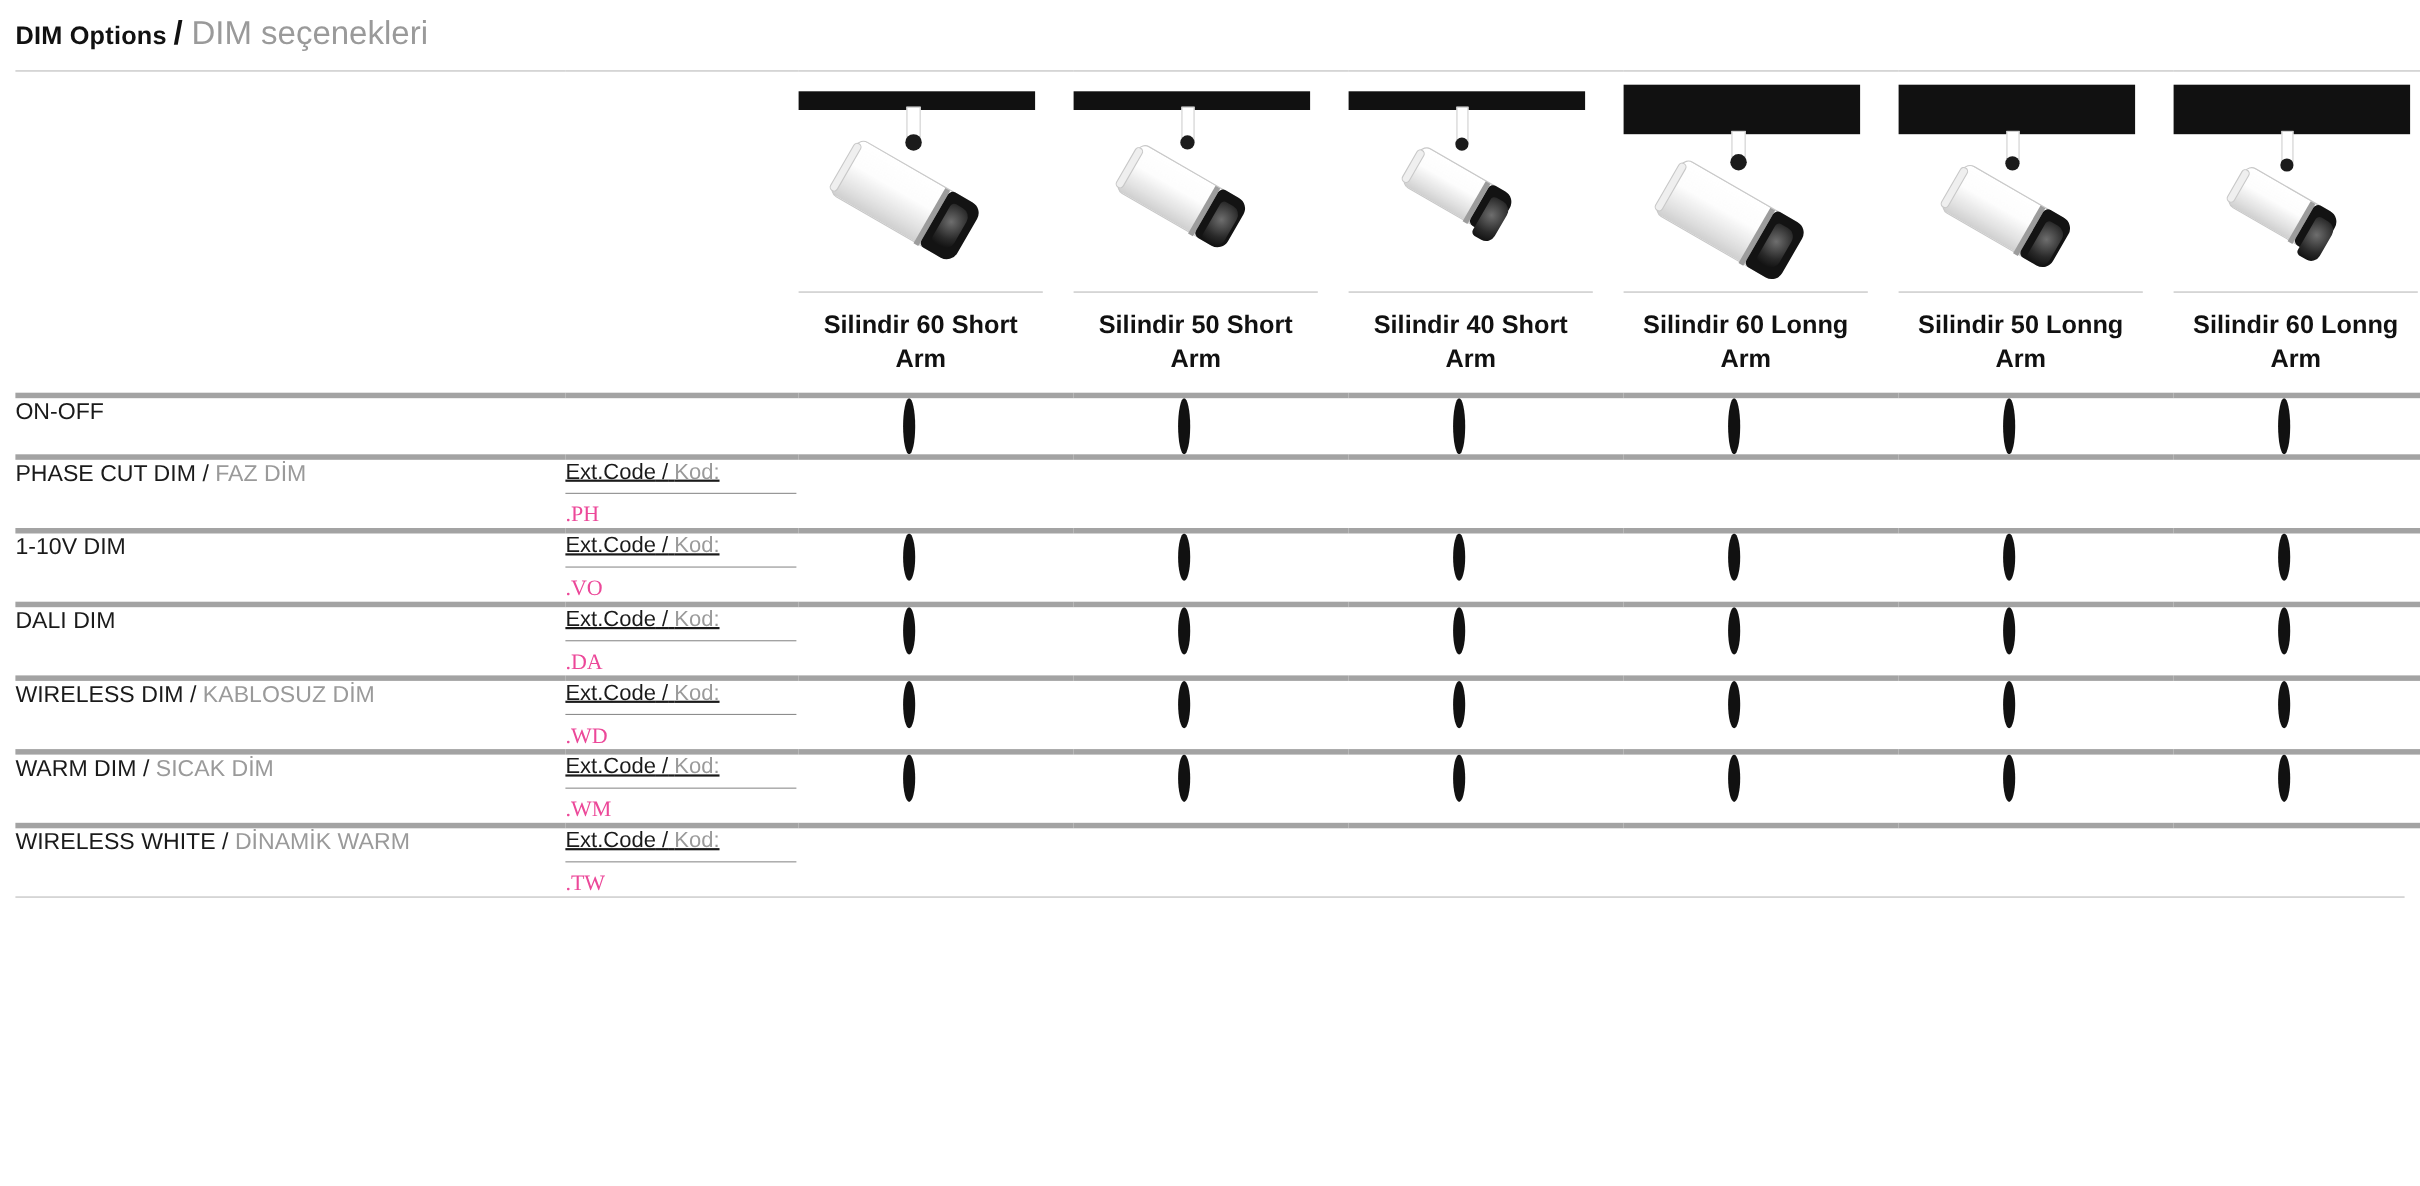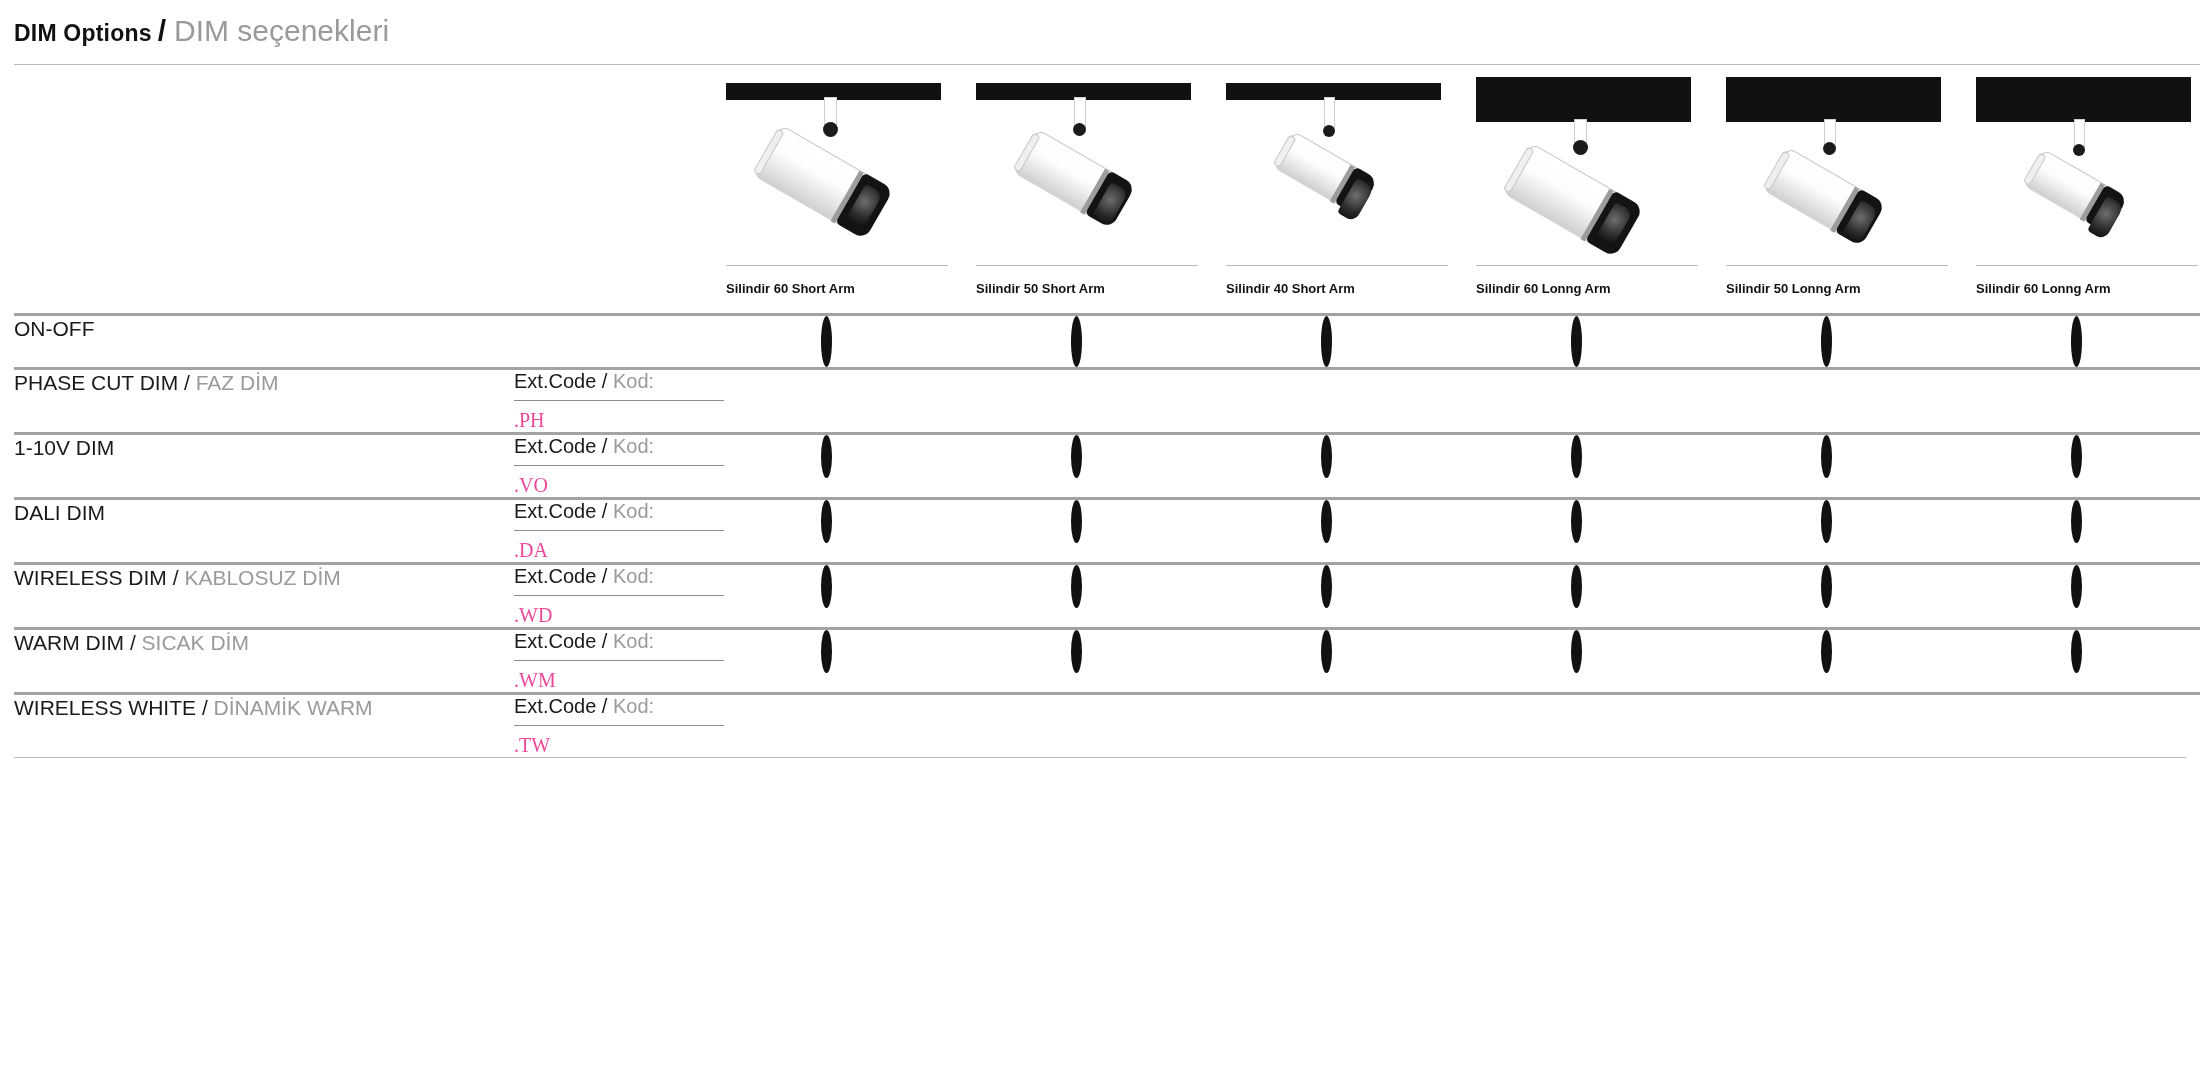--- a/index.html
+++ b/index.html
@@ -71,29 +71,30 @@
   .prod-cell {
     padding-right: 28px;
     box-sizing: border-box;
   }
   .prod-img {
     position: relative;
     height: 200px;
     width: 222px;
   }
   .prod-name {
-    font-size: 13px;
+    font-size: 23px;
     font-weight: bold;
     line-height: 1.33;
     color: #111111;
     padding-top: 14px;
     padding-bottom: 16px;
     border-top: 1px solid #b9b9b9;
     width: 222px;
     box-sizing: border-box;
+    text-align: center;
   }
 
   
   .track {
     position: absolute;
     background: #111111;
   }
   .track.short { left: 0; top: 18px; width: 215px; height: 17px; }
   .track.long  { left: 0; top: 12px; width: 215px; height: 45px; }
 
@@ -160,21 +161,21 @@
   .knuckle {
     position: absolute;
     width: 15px;
     height: 15px;
     border-radius: 50%;
     background: #1b1b1b;
   }
 
   
   .rowline td {
-    border-top: 3px solid #a3a3a3;
+    border-top: 5px solid #a3a3a3;
   }
   .label-cell {
     font-size: 21px;
     line-height: 1.2;
     color: #1a1a1a;
     padding: 18px 10px 18px 0;
     white-space: nowrap;
   }
   .label-cell .muted {
     color: #9a9a9a;
@@ -188,20 +189,21 @@
   .code-box {
     width: 210px;
   }
   .code-top {
     font-size: 20px;
     color: #1a1a1a;
     padding-bottom: 7px;
     border-bottom: 1px solid #8d8d8d;
     width: 210px;
     box-sizing: border-box;
+    text-decoration: underline;
   }
   .code-top .muted { color: #9a9a9a; }
   .code-bottom {
     font-size: 20px;
     color: #ec4899;
     padding-top: 8px;
     font-family: Liberation Serif, serif;
   }
   .dot-cell {
     text-align: left;

